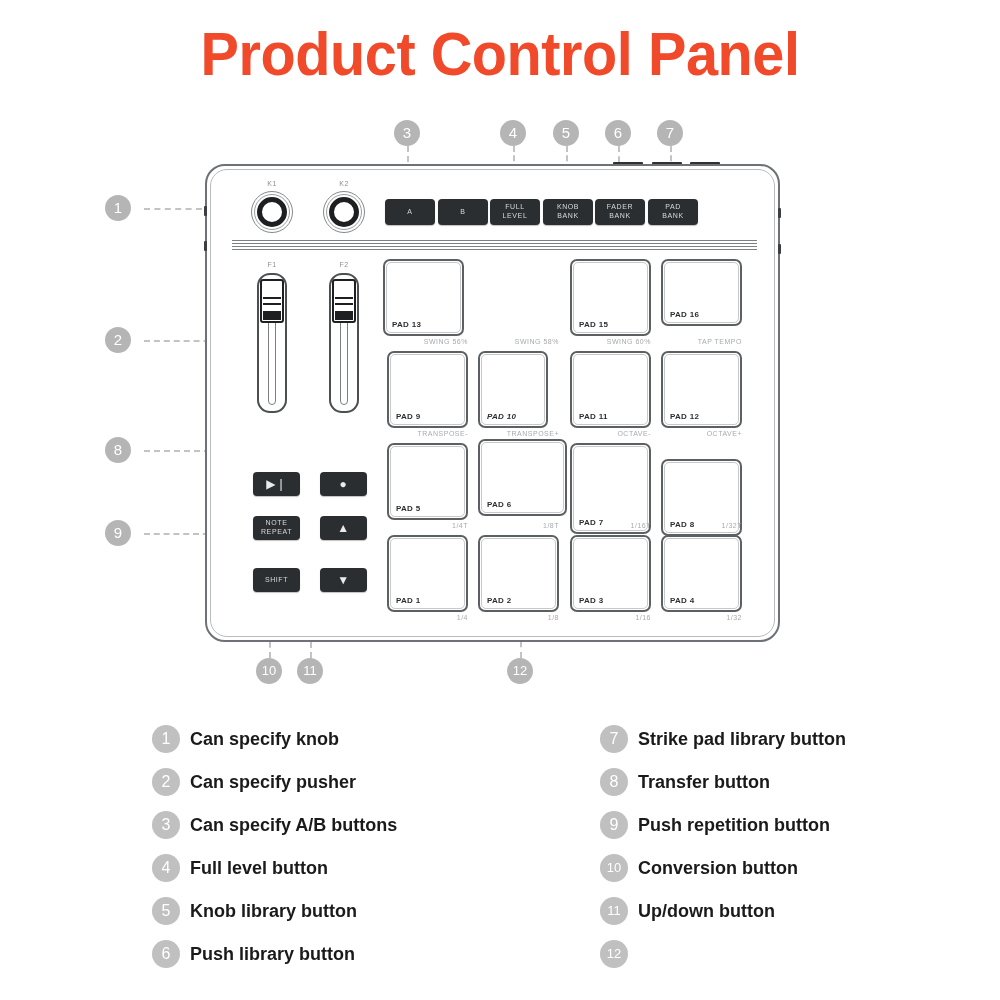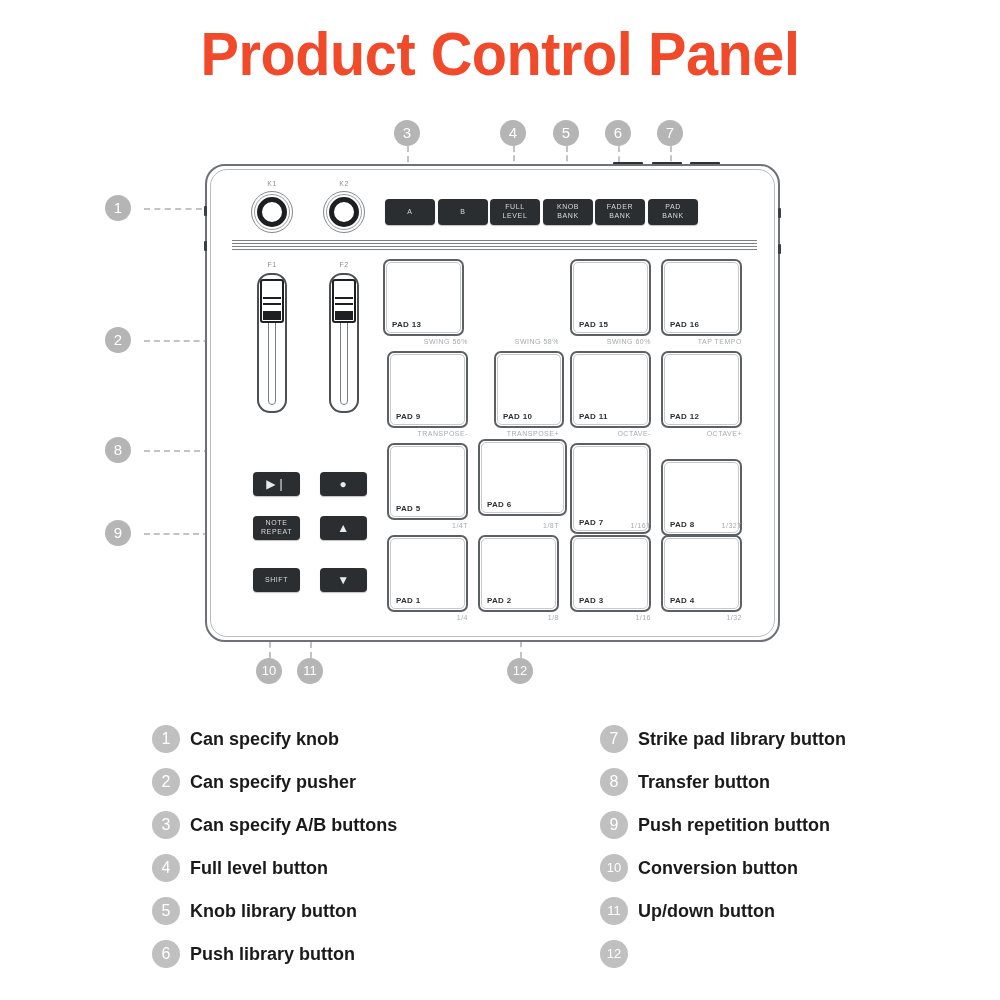--- a/index.html
+++ b/index.html
@@ -304,30 +304,30 @@
 
     <div class="pad" style="left:176px;top:93px;width:81px;height:77px;padding-left:20px;">
         <span class="pad-name">PAD 13</span>
       </div>
     <div class="pad-sub" style="left:180px;top:172px;width:81px;">SWING 56%</div>
     <div class="pad-sub" style="left:271px;top:172px;width:81px;">SWING 58%</div>
     <div class="pad" style="left:363px;top:93px;width:81px;height:77px;">
         <span class="pad-name">PAD 15</span>
       </div>
     <div class="pad-sub" style="left:363px;top:172px;width:81px;">SWING 60%</div>
-    <div class="pad" style="left:454px;top:93px;width:81px;height:77px;">
+    <div class="pad" style="left:454px;top:93px;width:81px;height:67px;">
         <span class="pad-name">PAD 16</span>
       </div>
     <div class="pad-sub" style="left:454px;top:172px;width:81px;">TAP TEMPO</div>
 
     <div class="pad" style="left:180px;top:185px;width:81px;height:77px;">
         <span class="pad-name">PAD 9</span>
       </div>
     <div class="pad-sub" style="left:180px;top:264px;width:81px;">TRANSPOSE-</div>
-    <div class="pad" style="left:287px;top:185px;width:70px;height:77px;">
+    <div class="pad" style="left:271px;top:185px;width:70px;height:77px;font-style:italic;">
         <span class="pad-name">PAD 10</span>
       </div>
     <div class="pad-sub" style="left:271px;top:264px;width:81px;">TRANSPOSE+</div>
     <div class="pad" style="left:363px;top:185px;width:81px;height:77px;">
         <span class="pad-name">PAD 11</span>
       </div>
     <div class="pad-sub" style="left:363px;top:264px;width:81px;">OCTAVE-</div>
     <div class="pad" style="left:454px;top:185px;width:81px;height:77px;">
         <span class="pad-name">PAD 12</span>
       </div>

